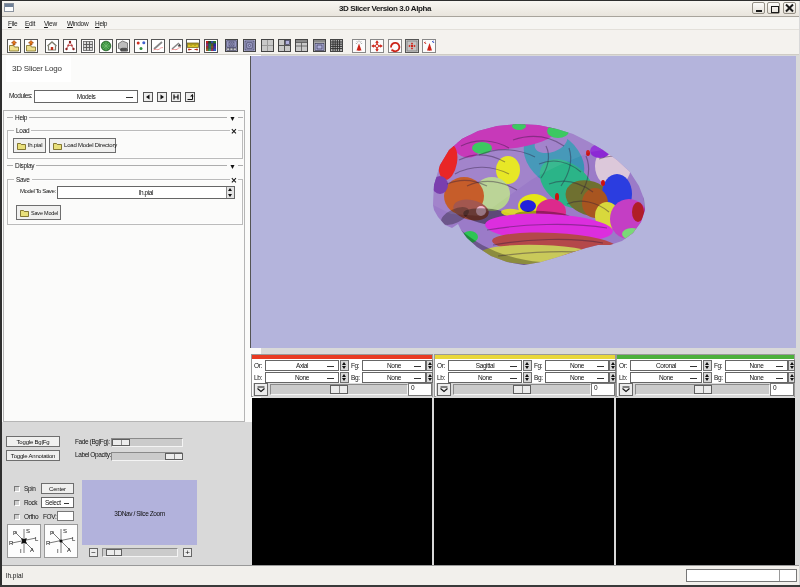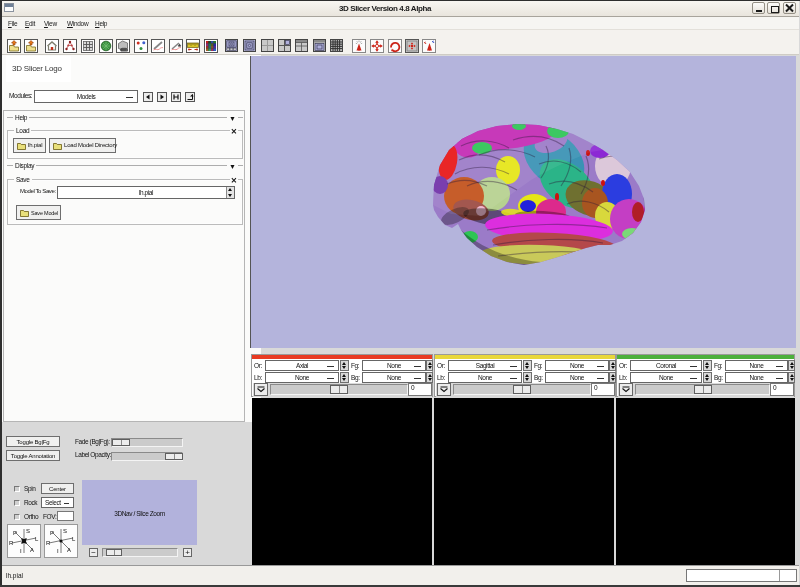--- a/index.html
+++ b/index.html
@@ -40,21 +40,21 @@
 .ic{position:absolute;top:9px;}
 </style>
 </head>
 <body>
 <div id="win">
   <div class="abs" style="left:0;top:0;width:2px;height:587px;background:#2e2e2e;z-index:50;"></div>
   <div class="abs" style="left:0;top:0;width:800px;height:1px;background:#2e2e2e;z-index:50;"></div>
   <div class="abs" style="left:0;top:585px;width:800px;height:2px;background:#3a3a3a;z-index:50;"></div>
 
   <div id="title" class="abs">
-    <div class="abs txt">3D Slicer Version 4.8 Alpha</div>
+    <div class="abs txt">3D Slicer Version 3.0 Alpha</div>
     <div class="abs" style="left:4px;top:3px;width:10px;height:9px;background:#fdfdfd;border:1px solid #8a929e;box-sizing:border-box;">
         <div class="abs" style="left:0;top:0;width:100%;height:3px;background:#6f8097;"></div>
       </div>
     <div class="abs wbtn" style="left:752px;">
         <div class="abs" style="left:3px;top:7px;width:6px;height:2px;background:#1a1a1a;"></div>
       </div>
     <div class="abs wbtn" style="left:767px;">
         <div class="abs" style="left:2.5px;top:2.5px;width:6px;height:5px;border:1.5px solid #1a1a1a;"></div>
       </div>
     <div class="abs wbtn" style="left:783px;"><svg width="11" height="10" viewBox="0 0 11 10">

